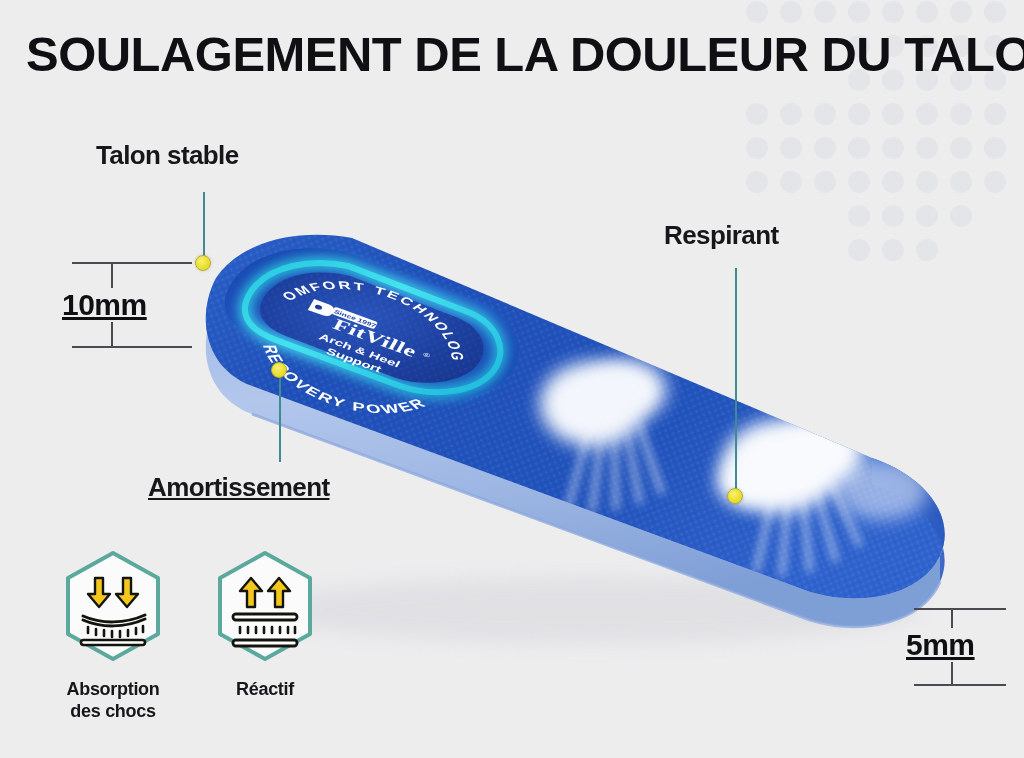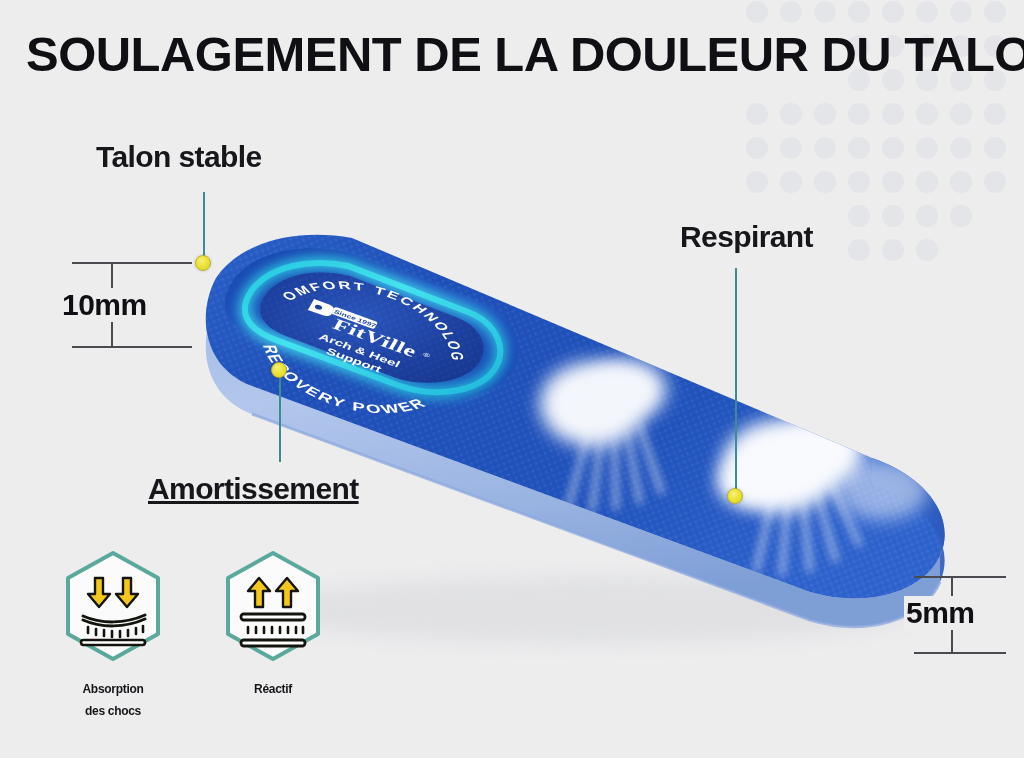--- a/index.html
+++ b/index.html
@@ -27,25 +27,25 @@
     transform:scaleX(1.02);
     transform-origin:left center;
     color:#101014;
     white-space:nowrap;
     font-stretch:condensed;
   }
 
   
   .callout-label {
     position:absolute;
-    font-size:30px; font-weight:bold; letter-spacing:-0.6px;
+    font-size:26px; font-weight:bold; letter-spacing:-0.6px;
     color:#16161b; white-space:nowrap;
   }
   #label-talon-stable { top:140px; left:96px; }
-  #label-respirant    { top:220px; left:680px; }
+  #label-respirant    { top:220px; left:664px; }
   #label-amortissement{ top:472px; left:148px;text-decoration:underline; }
 
   
   .leader-line {
     position:absolute; width:2px; background:#3f8b93;
   }
   #leader-talon     { top:192px; left:203px; height:70px; }
   #leader-respirant { top:268px; left:735px; height:222px; }
   #leader-amort     { top:376px; left:279px; height:86px; }
 
@@ -64,51 +64,51 @@
   .dim { position:absolute; }
   .dim .tick {
     position:absolute; height:2px; background:#4a4a50;
   }
   .dim .stem {
     position:absolute; width:2px; background:#4a4a50;
   }
   .dim .dim-text {
     position:absolute; font-size:30px; font-weight:bold;
     letter-spacing:-0.5px; color:#101014; white-space:nowrap;
-    background:#ededee; padding:0 2px;
+    background:#ededee; padding:0 2px;text-decoration:underline;
   }
 
   #dim-10mm { top:258px; left:62px; width:140px; height:100px; }
   #dim-10mm .tick.top    { top:4px;  left:10px; width:120px; }
   #dim-10mm .tick.bottom { top:88px; left:10px; width:120px; }
   #dim-10mm .stem.top    { top:6px;  left:49px; height:26px; }
   #dim-10mm .stem.bottom { top:62px; left:49px; height:26px; }
   #dim-10mm .dim-text    { top:30px; left:-2px; }
 
-  #dim-5mm { top:572px; left:906px; width:110px; height:88px; }
+  #dim-5mm { top:604px; left:906px; width:110px; height:88px; }
   #dim-5mm .tick.top    { top:4px;  left:8px; width:92px; }
   #dim-5mm .tick.bottom { top:80px; left:8px; width:92px; }
   #dim-5mm .stem.top    { top:6px;  left:45px; height:22px; }
   #dim-5mm .stem.bottom { top:58px; left:45px; height:22px; }
   #dim-5mm .dim-text    { top:24px; left:-2px; }
 
   
   #insole { position:absolute; top:190px; left:120px; width:890px; height:480px; }
 
   
   #features {
     position:absolute; top:548px; left:38px; width:470px; height:190px;
   }
   .feature { position:absolute; width:150px; text-align:center; }
   #feature-0 { left:0px; }
-  #feature-1 { left:160px; }
+  #feature-1 { left:152px; }
   #feature-2 { left:300px; }
   .feature .badge { width:116px; height:116px; margin:0 auto; }
   .feature .feat-label {
-    margin-top:10px; font-size:12px; font-weight:bold;
+    margin-top:10px; font-size:18px; font-weight:bold;
     line-height:22px; letter-spacing:-0.3px; color:#16161b;
     white-space:pre-line;
   }
 </style>
 </head>
 <body>
 
 <svg id="dot-grid" viewBox="0 0 300 280">
   <g fill="#e4e5e9">
     <circle cx="22" cy="18" r="11"></circle>

